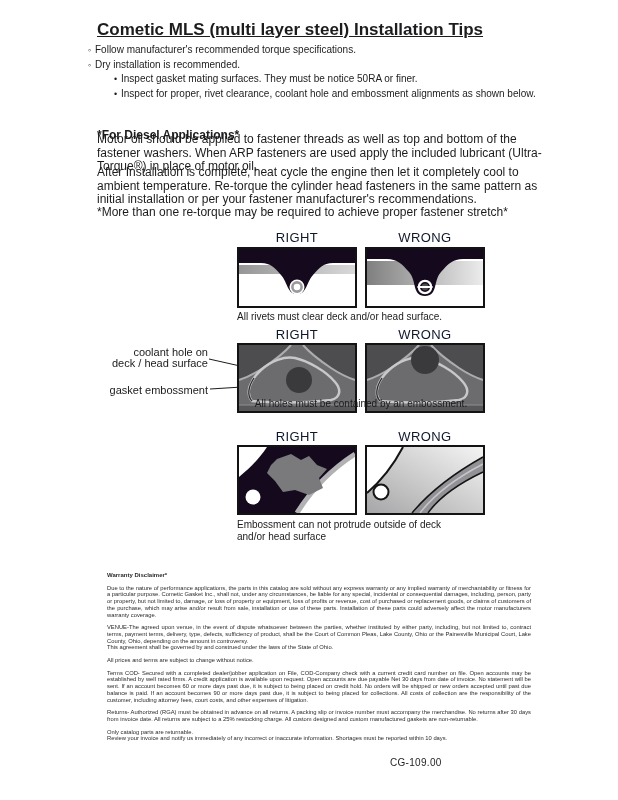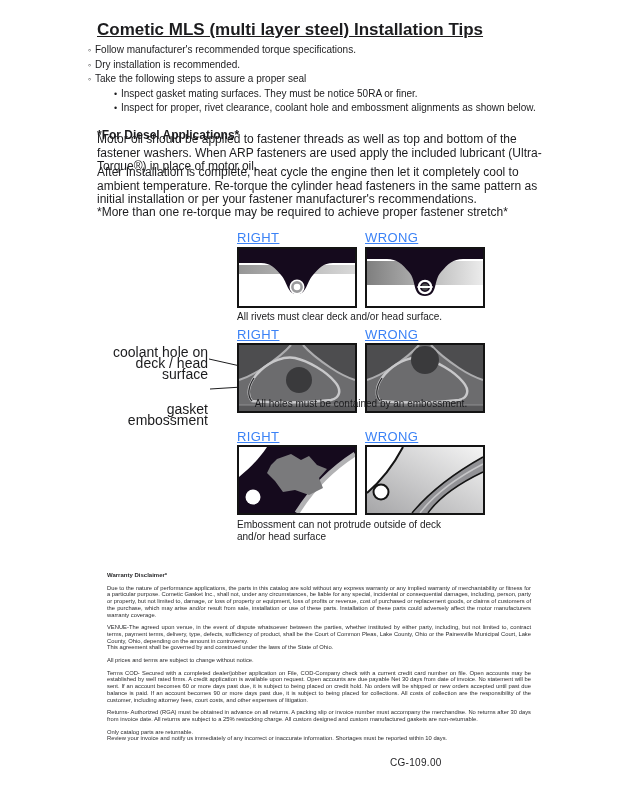--- a/index.html
+++ b/index.html
@@ -18,48 +18,47 @@
   .b{white-space:nowrap;}
   .b .m{display:inline-block;width:7px;font-size:9px;color:#1c1c1e;}
   .b.sub{padding-left:26px;}
   
   .diesel-h{left:97px;top:128px;font-size:12px;font-weight:bold;white-space:nowrap;}
   .para{left:97px;font-size:12px;line-height:13.5px;width:460px;margin:0;}
   .p1{top:133px;}
   .p2{top:166px;}
   .p3{top:206px;white-space:nowrap;}
   
-  .dlabel{width:120px;text-align:left;font-size:13px;letter-spacing:.4px;color:#3b82f6;text-decoration:underline;}
+  .dlabel{width:120px;text-align:center;font-size:13px;letter-spacing:.4px;color:#0f172a;}
   .caption{font-size:10px;color:#1b1b1d;white-space:nowrap;}
   .caption2{font-size:10px;line-height:12px;color:#1b1b1d;}
   .panel{position:absolute;}
   .ann{
     left:100px;top:347px;width:108px;text-align:right;
-    font-size:14px;line-height:11px;color:#1b1b1d;
+    font-size:11px;line-height:11px;color:#1b1b1d;
   }
-  .ann .ann2{margin-top:24px;}
+  .ann .ann2{margin-top:16px;}
   
   .legal{left:107px;top:572px;width:424px;font-size:5.8px;line-height:6.7px;
     color:#2b2b2d;text-align:justify;}
   .legal h3{font-size:6px;margin:0 0 6px 0;}
   .legal p{margin:0 0 6px 0;}
   .legal p.tight{margin-bottom:0;}
   .pageno{left:390px;top:757px;font-size:10px;letter-spacing:.3px;color:#1f1f21;white-space:nowrap;}
 </style>
 </head>
 <body>
 
 <div>
 
   <div class="abs title">Cometic MLS (multi layer steel) Installation Tips</div>
 
   <div class="abs bullets">
     <div class="b"><span class="m">◦</span><span>Follow manufacturer's recommended torque specifications.</span></div>
     <div class="b"><span class="m">◦</span><span>Dry installation is recommended.</span></div>
-    <div class="b"><span class="m">◦</span><span>Take the following steps to assure a proper seal</span></div>
     <div class="b sub"><span class="m">•</span><span>Inspect gasket mating surfaces.  They must be notice 50RA or finer.</span></div>
     <div class="b sub"><span class="m">•</span><span>Inspect for proper, rivet clearance, coolant hole and embossment alignments as shown below.</span></div>
   </div>
 
   <div class="abs diesel-h">*For Diesel Applications*</div>
   <p class="abs para p1">Motor oil should be applied to fastener threads as well as top and bottom of the fastener washers. When ARP fasteners are used apply the included lubricant (Ultra-Torque®) in place of motor oil.</p>
   <p class="abs para p2">After Installation is complete, heat cycle the engine then let it completely cool to ambient temperature. Re-torque the cylinder head fasteners in the same pattern as initial installation or per your fastener manufacturer's recommendations.</p>
   <p class="abs para p3">*More than one re-torque may be required to achieve proper fastener stretch*</p>
 
   <div class="abs dlabel" style="left:237px;top:230px">RIGHT</div>

